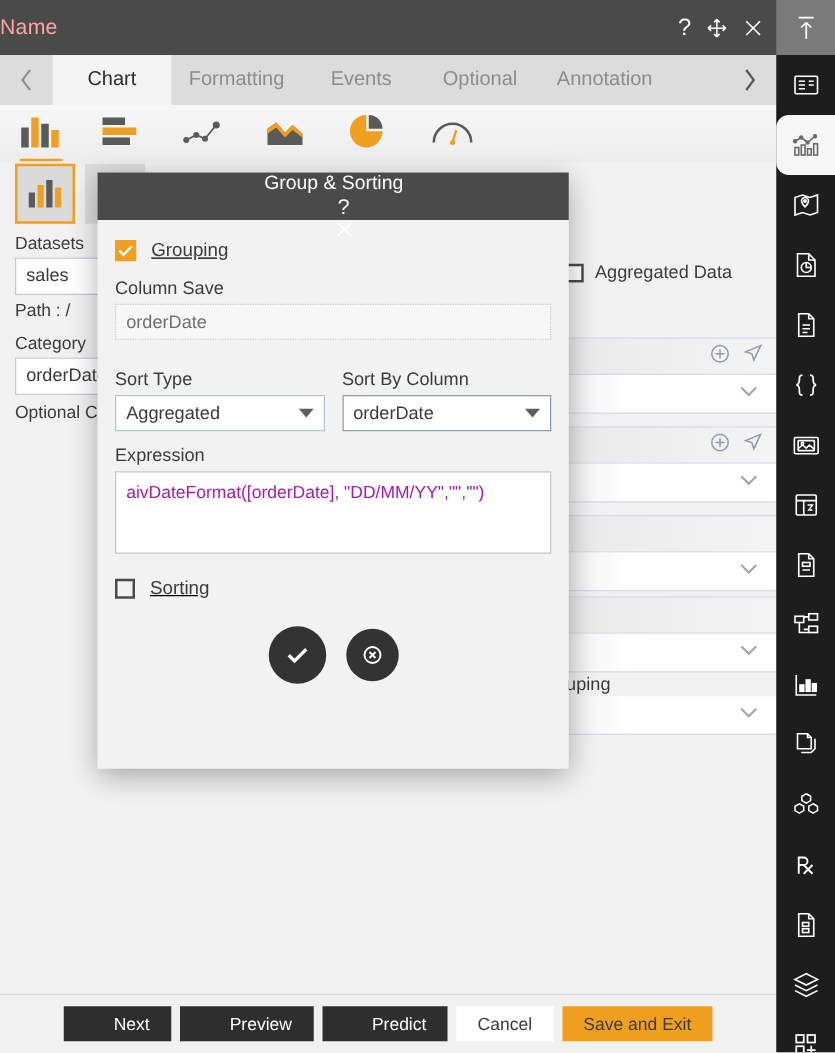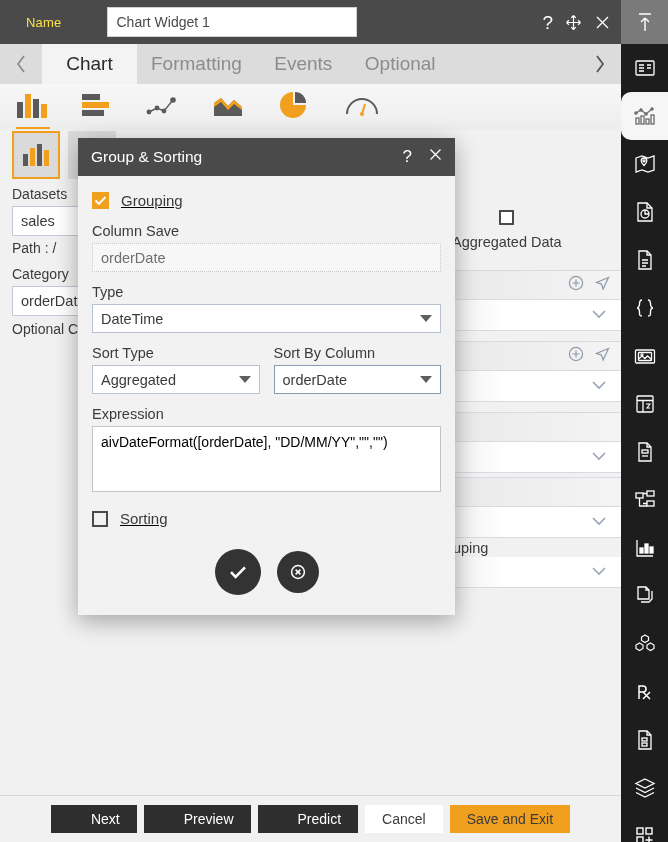--- a/index.html
+++ b/index.html
@@ -10,21 +10,21 @@
     overflow: hidden;
   }
   #root { position: relative; width: 668px; height: 842px; background: #f1f1f1; }
 
   
   .titlebar {
     position: absolute; left: 0; top: 0; width: 621px; height: 44px;
     background: #4a4a4a; display: flex; align-items: center;
   }
   .titlebar .name-label {
-    color: #fde047; font-size: 13px; margin-left: 26px; letter-spacing: .2px;
+    color: #fca5a5; font-size: 17px; letter-spacing: .2px;
   }
   .titlebar .name-input {
     margin-left: 46px; width: 250px; height: 30px; background: #ffffff;
     border: 1px solid #d0d0d0; color: #4a4a4a; font-size: 14px;
     padding: 0 8px; font-family: "Liberation Sans", sans-serif; outline: none;
   }
   .titlebar .win-btns {
     position: absolute; right: 10px; top: 0; height: 44px;
     display: flex; align-items: center; gap: 12px;
   }
@@ -37,21 +37,21 @@
     background: #dcdcdc; display: flex; align-items: stretch;
   }
   .tab-arrow {
     width: 42px; display: flex; align-items: center; justify-content: center;
     color: #7a7a7a; cursor: pointer;
   }
   .tab-arrow svg { display:block; }
   .tabs { display: flex; flex: 1; align-items: stretch; }
   .tab {
     display: flex; align-items: center; justify-content: center;
-    padding: 0 14px; min-width: 95px; font-size: 19px; color: #8c8c8c;
+    padding: 0 14px; min-width: 95px; font-size: 16px; color: #8c8c8c;
     cursor: pointer; user-select: none;
   }
   .tab.active { background: #f3f3f3; color: #2b2b2b; }
 
   
   .workarea {
     position: absolute; left: 0; top: 84px; width: 621px; height: 711px;
     background: #f1f1f1;
   }
 
@@ -83,21 +83,21 @@
   .fld-box {
     height: 30px; background: #ffffff; border: 1px solid #c3c9d6;
     display: flex; align-items: center; padding: 0 8px;
     font-size: 14.5px; color: #3b3b3b;
   }
   .path-line { font-size: 14px; color: #3b3b3b; margin: 4px 0 10px 0; }
 
   
   .rightpanel { position: absolute; left: 448px; top: 0; width: 173px; height: 711px; }
   .agg-row {
-    position: absolute; left: 4px; top: 126px; display: flex; align-items: center; gap: 9px; flex-direction: column;
+    position: absolute; left: 4px; top: 126px; display: flex; align-items: center; gap: 9px;
   }
   .chk-sq {
     width: 15px; height: 15px; border: 2px solid #4a4a4a; background: #ffffff;
   }
   .agg-text { font-size: 14.5px; color: #3b3b3b; }
 
   .rp-group { position: absolute; left: -8px; width: 181px; }
   .rp-head {
     height: 30px; border-top: 1px solid #d6dae3; border-bottom: 1px solid #d6dae3;
     background: linear-gradient(90deg,#e9e9e9,#f4f4f4);
@@ -146,20 +146,21 @@
   .rail-item svg { display: block; }
 
   
   .modal {
     position: absolute; left: 78px; top: 138px; width: 377px; height: 477px;
     background: #f2f2f2; box-shadow: 0 6px 22px rgba(0,0,0,.33);
   }
   .modal-head {
     height: 38px; background: #4a4a4a; display: flex; align-items: center;
     padding: 0 12px 0 13px;
+    flex-direction: column;
   }
   .modal-title { color: #ffffff; font-size: 15.5px; flex: 1; }
   .modal-head .mh-btn { color: #ffffff; font-size: 17px; cursor: pointer; margin-left: 16px; }
   .modal-body { padding: 16px 14px 0 14px; }
 
   .row-check { display: flex; align-items: center; gap: 12px; margin-bottom: 14px; text-decoration: underline; }
   .chk-on {
     width: 17px; height: 17px; background: #f0a01e; display: flex;
     align-items: center; justify-content: center; cursor: pointer;
   }
@@ -179,40 +180,39 @@
   .col { flex: 1; }
   .m-select {
     height: 29px; background: #ffffff; border: 1px solid #b9c2d0;
     display: flex; align-items: center; justify-content: space-between;
     padding: 0 8px 0 8px; font-size: 14.5px; color: #3b3b3b; cursor: pointer;
   }
   .m-select.focus { border-color: #8c9ab0; }
   .caret { width:0;height:0;border-left:6px solid transparent;border-right:6px solid transparent;border-top:7px solid #5e5e5e; }
   .m-textarea {
     width: 100%; height: 66px; background: #ffffff; border: 1px solid #c4c4c4;
-    font-size: 14px; color: #000000; padding: 6px 8px; resize: none;
+    font-size: 14px; color: #a21caf; padding: 6px 8px; resize: none;
     font-family: "Liberation Sans", sans-serif; line-height: 1.3;
   }
   .modal-actions {
     display: flex; justify-content: center; gap: 16px; margin-top: 22px;
   }
   .circle-btn {
     width: 46px; height: 46px; border-radius: 50%; background: #333333;
     display: flex; align-items: center; justify-content: center; cursor: pointer; color: #ffffff;
   }
   .circle-btn.small { width: 42px; height: 42px; align-self: center; }
 </style>
 </head>
 <body>
 
 <div id="root">
 
   <div class="titlebar">
     <span class="name-label">Name</span>
-    <input class="name-input" value="Chart Widget 1" style="">
     <div class="win-btns">
       <span class="wb">?</span>
       <span class="wb">
         <svg width="17" height="17" viewBox="0 0 17 17" fill="none" stroke="#fff" stroke-width="1.2">
           <path d="M8.5 1.5v14M1.5 8.5h14M8.5 1.5l-2.2 2.4M8.5 1.5l2.2 2.4M8.5 15.5l-2.2-2.4M8.5 15.5l2.2-2.4M1.5 8.5l2.4-2.2M1.5 8.5l2.4 2.2M15.5 8.5l-2.4-2.2M15.5 8.5l-2.4 2.2"></path>
         </svg>
       </span>
       <span class="wb">
         <svg width="17" height="17" viewBox="0 0 17 17" fill="none" stroke="#fff" stroke-width="1.3">
           <path d="M3 3l11 11M14 3L3 14"></path>
@@ -232,20 +232,23 @@
           <span>Chart</span>
         </div>
       <div class="tab">
           <span>Formatting</span>
         </div>
       <div class="tab">
           <span>Events</span>
         </div>
       <div class="tab">
           <span>Optional</span>
+        </div>
+      <div class="tab">
+          <span>Annotation</span>
         </div>
     </div>
     <div class="tab-arrow">
       <svg width="16" height="22" viewBox="0 0 16 22" fill="none" stroke="#555" stroke-width="1.8">
           <path d="M5 3l6 8-6 8"></path>
         </svg>
     </div>
   </div>
 
   <div class="workarea">
@@ -435,27 +438,20 @@
               <path d="M1.5 5.5l3.3 3.4L11.5 2"></path>
             </svg>
         </span>
         <span class="chk-text">Grouping</span>
       </div>
 
       <div class="m-label">Column Save</div>
       <div class="m-input">orderDate</div>
 
       <div class="two-col">
-        <div class="col">
-          <div class="m-label">Type</div>
-          <div class="m-select">
-            <span>DateTime</span>
-            <span class="caret"></span>
-          </div>
-        </div>
       </div>
 
       <div class="two-col">
         <div class="col">
           <div class="m-label">Sort Type</div>
           <div class="m-select">
             <span>Aggregated</span>
             <span class="caret"></span>
           </div>
         </div>

